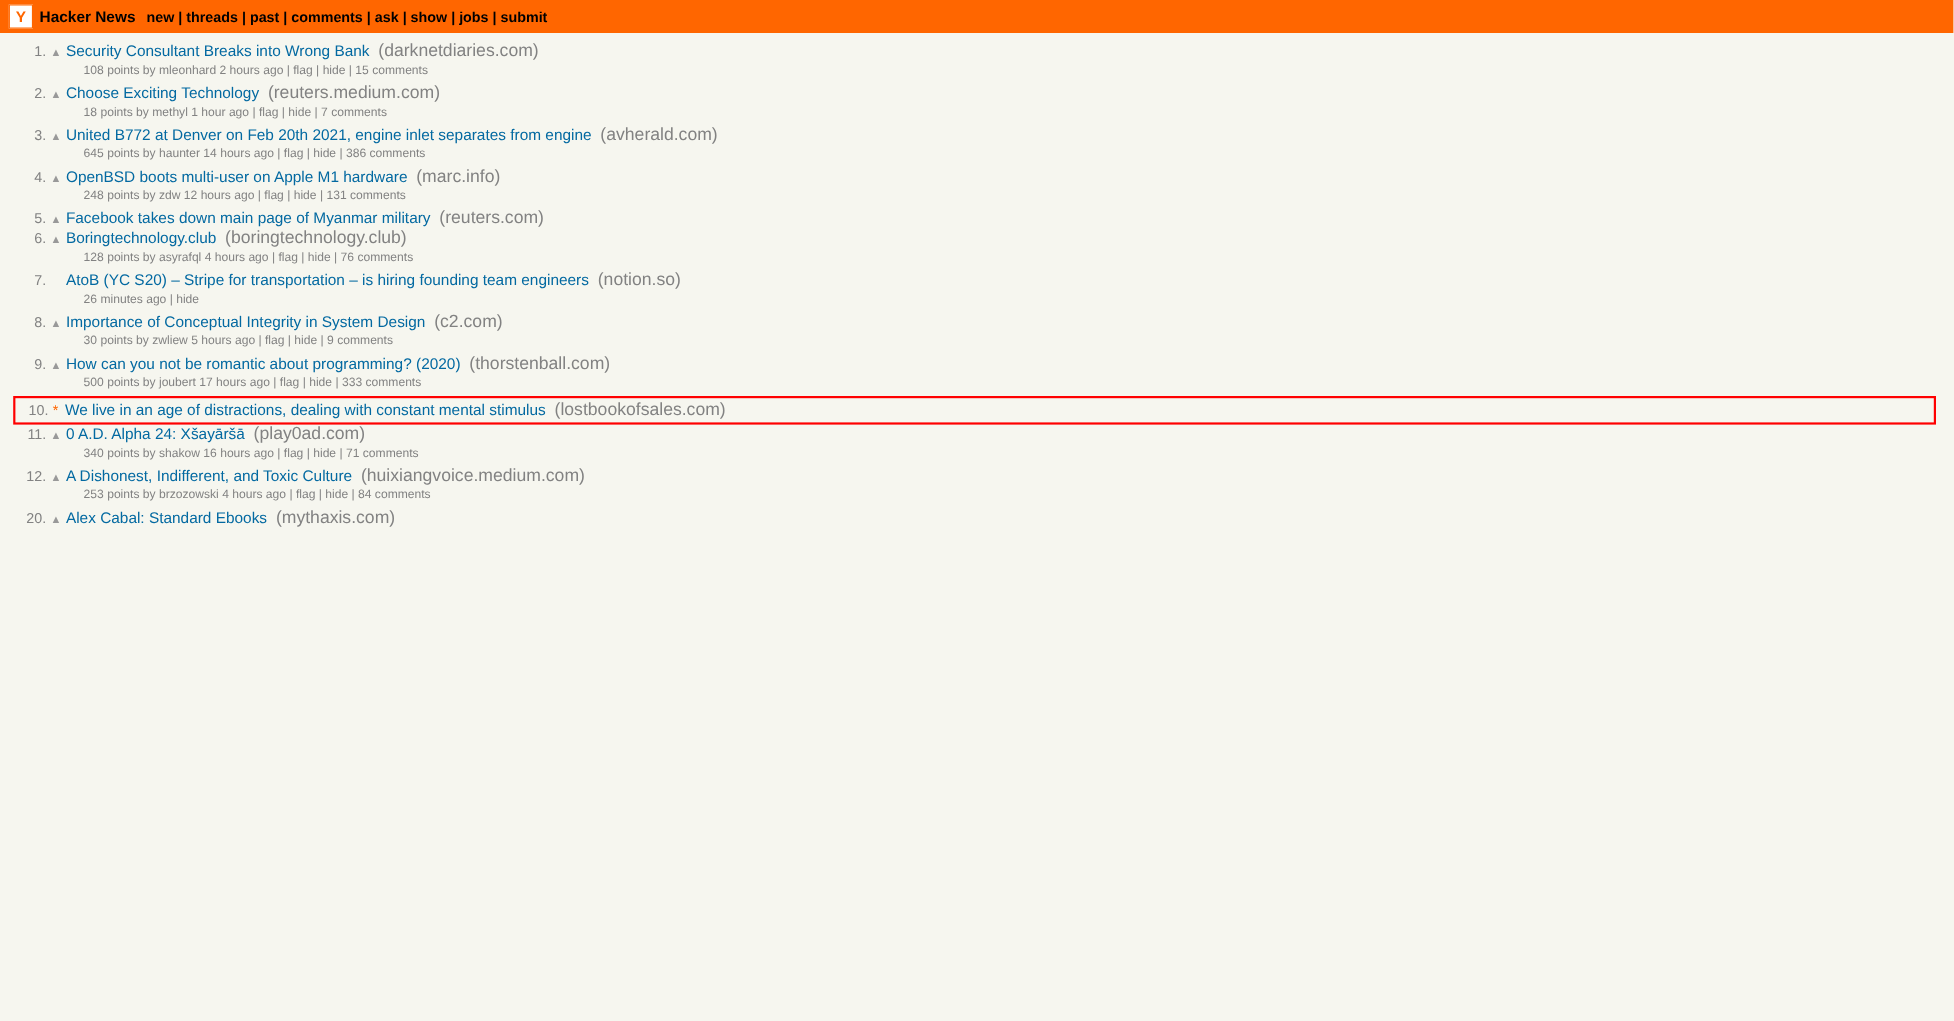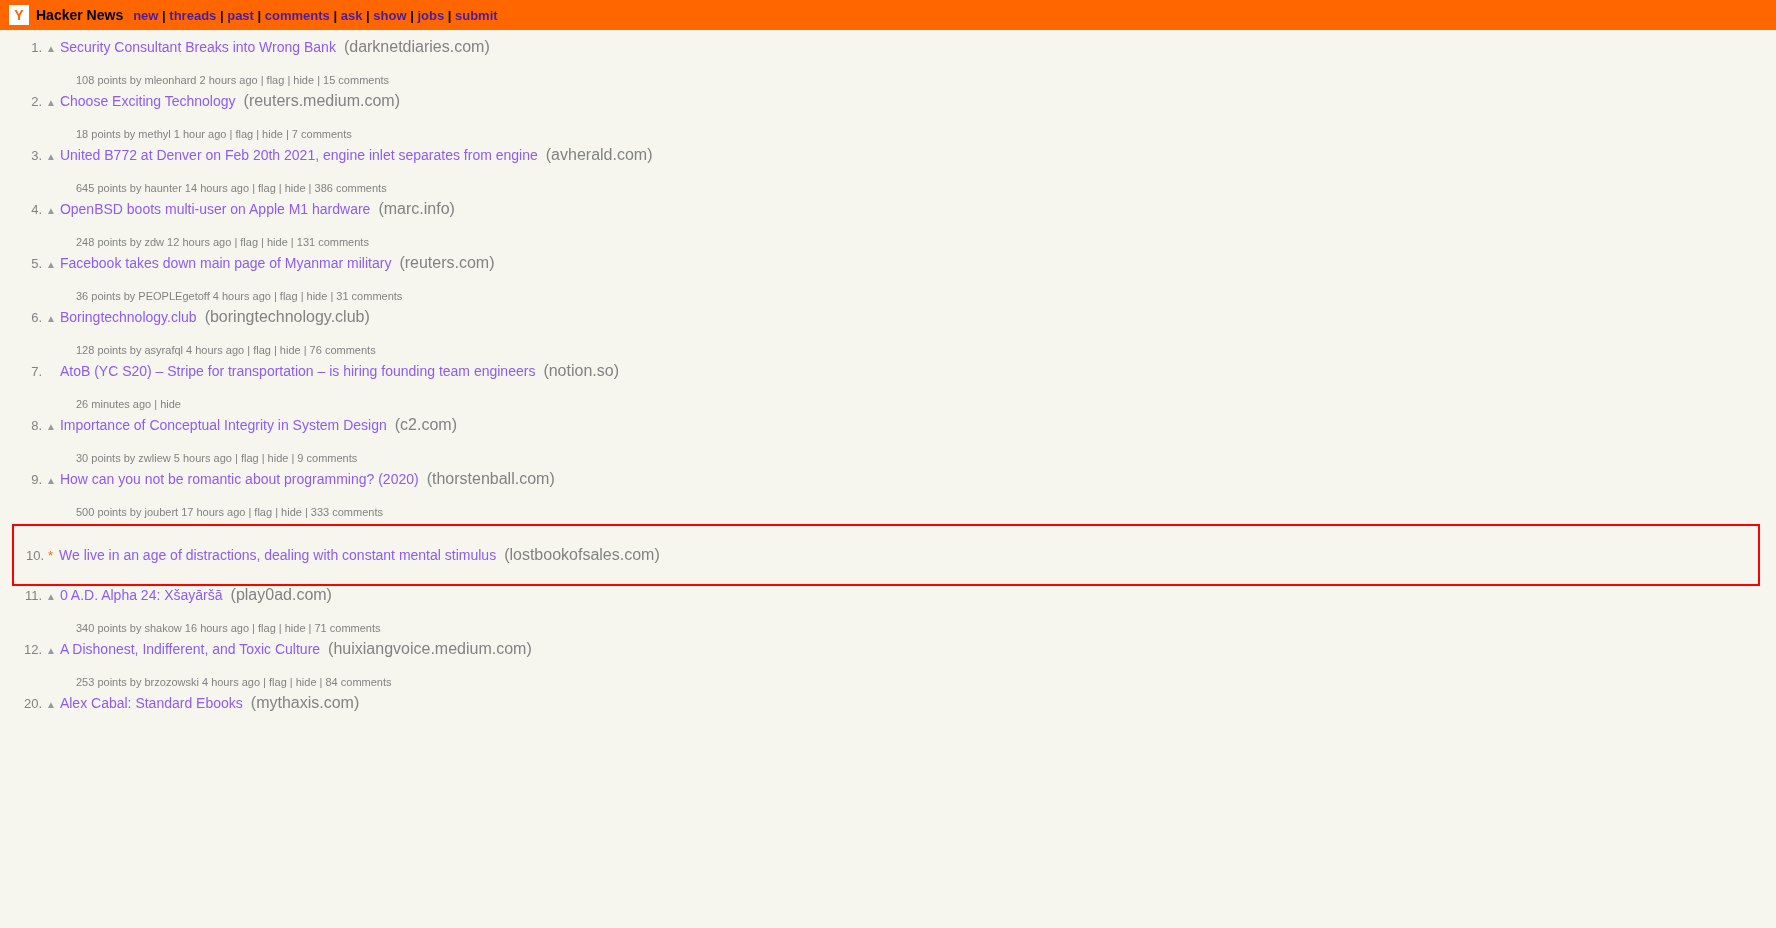--- a/index.html
+++ b/index.html
@@ -38,21 +38,21 @@
       font-size: 14px;
       margin-right: 4px;
       text-align: center;
     }
     #nav-links {
       color: #000;
       font-size: 13px;
       font-weight: bold;
     }
     #nav-links a {
-      color: #4c1d95;
+      color: #000000;
       text-decoration: none;
     }
     
     #content {
       padding: 8px 16px;
     }
     .story-title-row {
       display: flex;
       align-items: baseline;
       gap: 4px;
@@ -65,40 +65,40 @@
       flex-shrink: 0;
     }
     .upvote-arrow {
       color: #999;
       font-size: 10px;
       cursor: pointer;
       flex-shrink: 0;
     }
     .story-link {
       font-size: 14px;
-      color: #8b5cf6;
+      color: #0369a1;
       text-decoration: none;
       font-weight: normal;
     }
     .story-domain {
       color: #828282;
       font-size: 16px;
       margin-left: 4px;
     }
     .story-meta {
       color: #828282;
       font-size: 11px;
       margin-left: 60px;
-      margin-top: 18px;
+      margin-top: 2px;
       margin-bottom: 6px;
     }
     
     .highlighted-item {
       border: 2px solid red;
-      padding: 20px 4px;
+      padding: 2px 4px;
       margin-left: -4px;
       margin-right: 0;
     }
     .star-marker {
       color: #ff6600;
       font-size: 13px;
       margin-right: 2px;
     }
   </style>
 </head>
@@ -166,21 +166,20 @@
         </div>
         <div class="story-meta">248 points by zdw 12 hours ago | flag | hide | 131 comments</div>
       </div>
       <div>
         <div class="story-title-row">
           <span class="story-number">5.</span>
           <span class="upvote-arrow">▲</span>
           <a class="story-link" href="#">Facebook takes down main page of Myanmar military</a>
           <span class="story-domain">(reuters.com)</span>
         </div>
-        <div class="story-meta">36 points by PEOPLEgetoff 4 hours ago | flag | hide | 31 comments</div>
       </div>
       <div>
         <div class="story-title-row">
           <span class="story-number">6.</span>
           <span class="upvote-arrow">▲</span>
           <a class="story-link" href="#">Boringtechnology.club</a>
           <span class="story-domain">(boringtechnology.club)</span>
         </div>
         <div class="story-meta">128 points by asyrafql 4 hours ago | flag | hide | 76 comments</div>
       </div>

